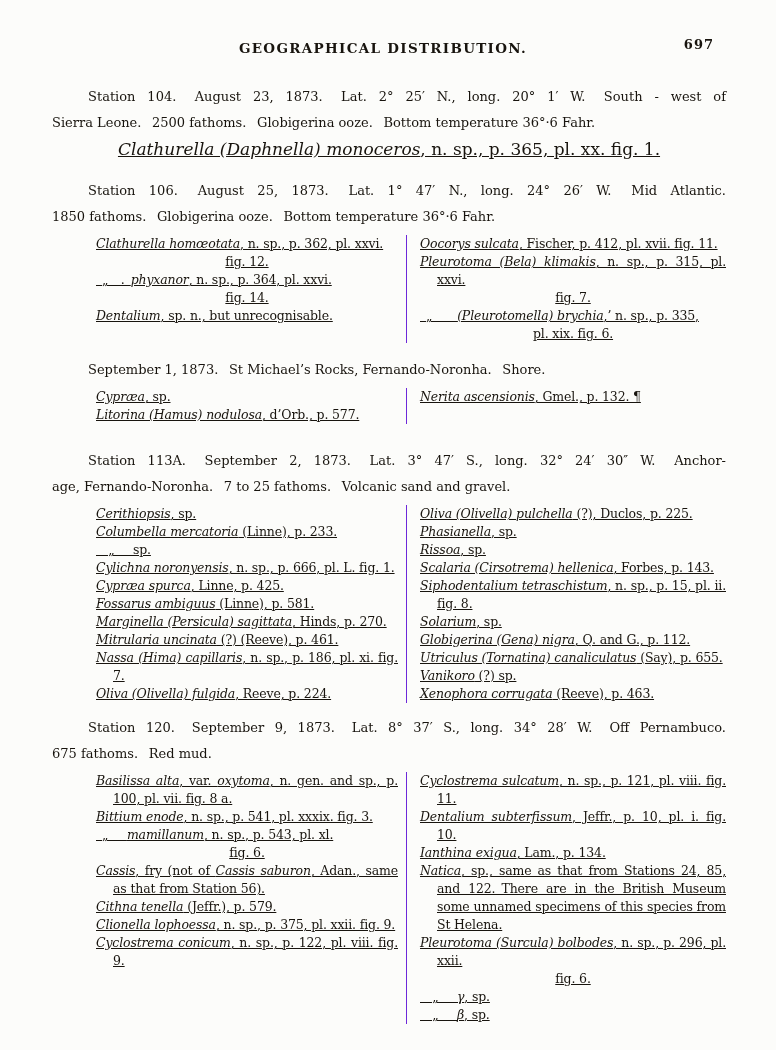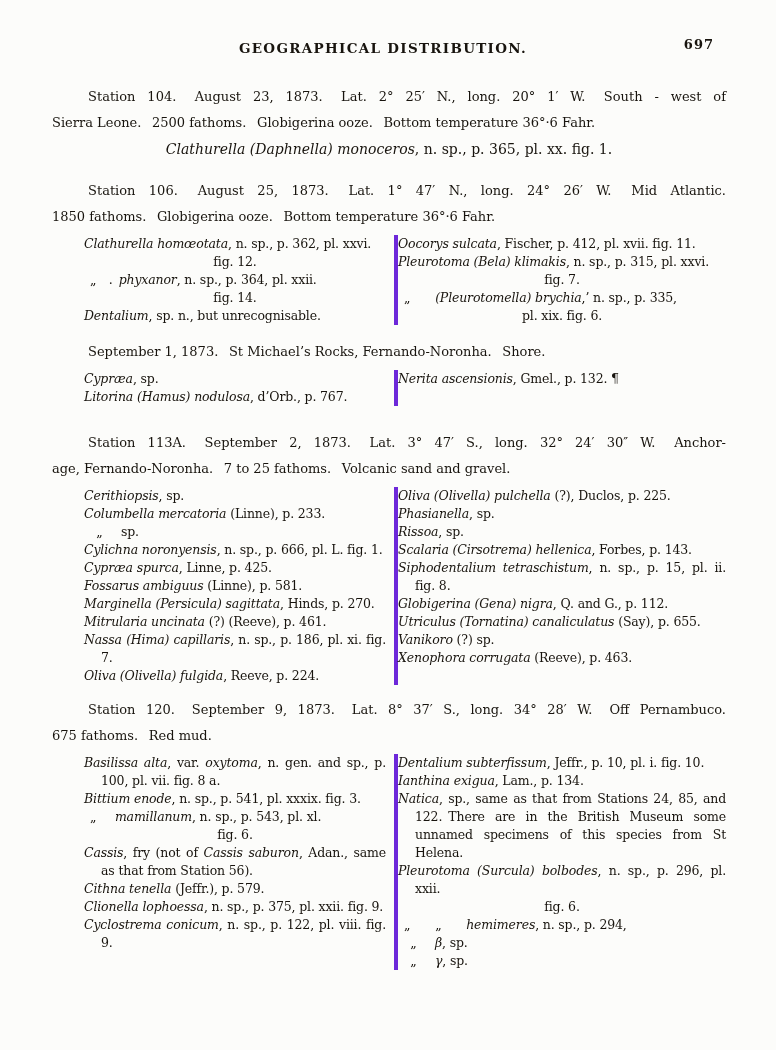--- a/index.html
+++ b/index.html
@@ -29,27 +29,28 @@
   .st113a { margin-top: 24px; }
   .st120 { margin-top: 12px; }
   .shl { font-size: 13px; line-height: 26px; white-space: normal; }
   .shl.first {
     text-indent: 36px;
     text-align: justify;
     text-align-last: justify;
   }
   .shl.only { text-indent: 36px; }
   .centered-entry {
-    font-size: 14px; line-height: 18px;
+    font-size: 17px; line-height: 18px;
     margin-top: 4px;
     text-align: center;
+    text-decoration: underline;
   }
-  .cols { display: flex; align-items: stretch; margin-top: 5px; margin-left: 32px; }
+  .cols { display: flex; align-items: stretch; margin-top: 5px; margin-left: 44px; text-decoration: underline; }
   .col-left { width: 302px; padding-right: 8px; }
-  .col-right { flex: 1; border-left: 4px solid #6d28d9; }
+  .col-right { flex: 1; border-left: 1px solid #6d28d9; padding-left: 13px; }
   .entry {
     font-size: 12.5px; line-height: 18px;
     padding-left: 17px; text-indent: -17px;
     text-align: justify;
     letter-spacing: -0.15px;
   }
   .subline {
     font-size: 12.5px; line-height: 18px;
     text-align: center;
     letter-spacing: -0.15px;
@@ -72,40 +73,40 @@
     <div class="centered-entry"><i>Clathurella (Daphnella) monoceros</i><span>, n. sp., p. 365, pl. xx. fig. 1.</span></div>
   </section>
 
   <section class="station st106">
     <div class="shl first">Station 106.  August 25, 1873.  Lat. 1° 47′ N., long. 24° 26′ W.  Mid Atlantic.</div>
     <div class="shl">1850 fathoms.  Globigerina ooze.  Bottom temperature 36°·6 Fahr.</div>
     <div class="cols">
       <div class="col-left">
         <div class="entry"><i>Clathurella homœotata</i><span>, n. sp., p. 362, pl. xxvi.</span></div>
         <div class="subline">fig. 12.</div>
-        <div class="entry"><span> „ . </span><i>phyxanor</i><span>, n. sp., p. 364, pl. xxii.</span></div>
+        <div class="entry"><span> „ . </span><i>phyxanor</i><span>, n. sp., p. 364, pl. xxvi.</span></div>
         <div class="subline">fig. 14.</div>
         <div class="entry"><i>Dentalium</i><span>, sp. n., but unrecognisable.</span></div>
       </div>
       <div class="col-right">
         <div class="entry"><i>Oocorys sulcata</i><span>, Fischer, p. 412, pl. xvii. fig. 11.</span></div>
         <div class="entry"><i>Pleurotoma (Bela) klimakis</i><span>, n. sp., p. 315, pl. xxvi.</span></div>
         <div class="subline">fig. 7.</div>
         <div class="entry"><span> „  </span><i>(Pleurotomella) brychia</i><span>,’ n. sp., p. 335,</span></div>
         <div class="subline">pl. xix. fig. 6.</div>
       </div>
     </div>
   </section>
 
   <section class="station sept1">
     <div class="shl only">September 1, 1873.  St Michael’s Rocks, Fernando-Noronha.  Shore.</div>
     <div class="cols">
       <div class="col-left">
         <div class="entry"><i>Cypræa</i><span>, sp.</span></div>
-        <div class="entry"><i>Litorina (Hamus) nodulosa</i><span>, d’Orb., p. 767.</span></div>
+        <div class="entry"><i>Litorina (Hamus) nodulosa</i><span>, d’Orb., p. 577.</span></div>
       </div>
       <div class="col-right">
         <div class="entry"><i>Nerita ascensionis</i><span>, Gmel., p. 132. ¶</span></div>
       </div>
     </div>
   </section>
 
   <section class="station st113a">
     <div class="shl first">Station 113A.  September 2, 1873.  Lat. 3° 47′ S., long. 32° 24′ 30″ W.  Anchor-</div>
     <div class="shl">age, Fernando-Noronha.  7 to 25 fathoms.  Volcanic sand and gravel.</div>
@@ -121,20 +122,21 @@
         <div class="entry"><i>Mitrularia uncinata</i><span> (?) (Reeve), p. 461.</span></div>
         <div class="entry"><i>Nassa (Hima) capillaris</i><span>, n. sp., p. 186, pl. xi. fig. 7.</span></div>
         <div class="entry"><i>Oliva (Olivella) fulgida</i><span>, Reeve, p. 224.</span></div>
       </div>
       <div class="col-right">
         <div class="entry"><i>Oliva (Olivella) pulchella</i><span> (?), Duclos, p. 225.</span></div>
         <div class="entry"><i>Phasianella</i><span>, sp.</span></div>
         <div class="entry"><i>Rissoa</i><span>, sp.</span></div>
         <div class="entry"><i>Scalaria (Cirsotrema) hellenica</i><span>, Forbes, p. 143.</span></div>
         <div class="entry"><i>Siphodentalium tetraschistum</i><span>, n. sp., p. 15, pl. ii. fig. 8.</span></div>
+        <div class="entry"><i>Solarium</i><span>, sp.</span></div>
         <div class="entry"><i>Globigerina (Gena) nigra</i><span>, Q. and G., p. 112.</span></div>
         <div class="entry"><i>Utriculus (Tornatina) canaliculatus</i><span> (Say), p. 655.</span></div>
         <div class="entry"><i>Vanikoro</i><span> (?) sp.</span></div>
         <div class="entry"><i>Xenophora corrugata</i><span> (Reeve), p. 463.</span></div>
       </div>
     </div>
   </section>
 
   <section class="station st120">
     <div class="shl first">Station 120.  September 9, 1873.  Lat. 8° 37′ S., long. 34° 28′ W.  Off Pernambuco.</div>
@@ -144,25 +146,25 @@
         <div class="entry"><i>Basilissa alta</i><span>, var. </span><i>oxytoma</i><span>, n. gen. and sp., p. 100, pl. vii. fig. 8 a.</span></div>
         <div class="entry"><i>Bittium enode</i><span>, n. sp., p. 541, pl. xxxix. fig. 3.</span></div>
         <div class="entry"><span> „  </span><i>mamillanum</i><span>, n. sp., p. 543, pl. xl.</span></div>
         <div class="subline">fig. 6.</div>
         <div class="entry"><i>Cassis</i><span>, fry (not of </span><i>Cassis saburon</i><span>, Adan., same as that from Station 56).</span></div>
         <div class="entry"><i>Cithna tenella</i><span> (Jeffr.), p. 579.</span></div>
         <div class="entry"><i>Clionella lophoessa</i><span>, n. sp., p. 375, pl. xxii. fig. 9.</span></div>
         <div class="entry"><i>Cyclostrema conicum</i><span>, n. sp., p. 122, pl. viii. fig. 9.</span></div>
       </div>
       <div class="col-right">
+        <div class="entry"><i>Cyclostrema sulcatum</i><span>, n. sp., p. 121, pl. viii. fig. 11.</span></div>
         <div class="entry"><i>Dentalium subterfissum</i><span>, Jeffr., p. 10, pl. i. fig. 10.</span></div>
         <div class="entry"><i>Ianthina exigua</i><span>, Lam., p. 134.</span></div>
         <div class="entry"><i>Natica</i><span>, sp., same as that from Stations 24, 85, and 122. There are in the British Museum some unnamed specimens of this species from St Helena.</span></div>
         <div class="entry"><i>Pleurotoma (Surcula) bolbodes</i><span>, n. sp., p. 296, pl. xxii.</span></div>
         <div class="subline">fig. 6.</div>
-        <div class="entry"><span> „  „  </span><i>hemimeres</i><span>, n. sp., p. 294,</span></div>
+        <div class="entry"><span>  „  </span><i>γ</i><span>, sp.</span></div>
         <div class="entry"><span>  „  </span><i>β</i><span>, sp.</span></div>
-        <div class="entry"><span>  „  </span><i>γ</i><span>, sp.</span></div>
       </div>
     </div>
   </section>
 
 </main>
 
 </body></html>

